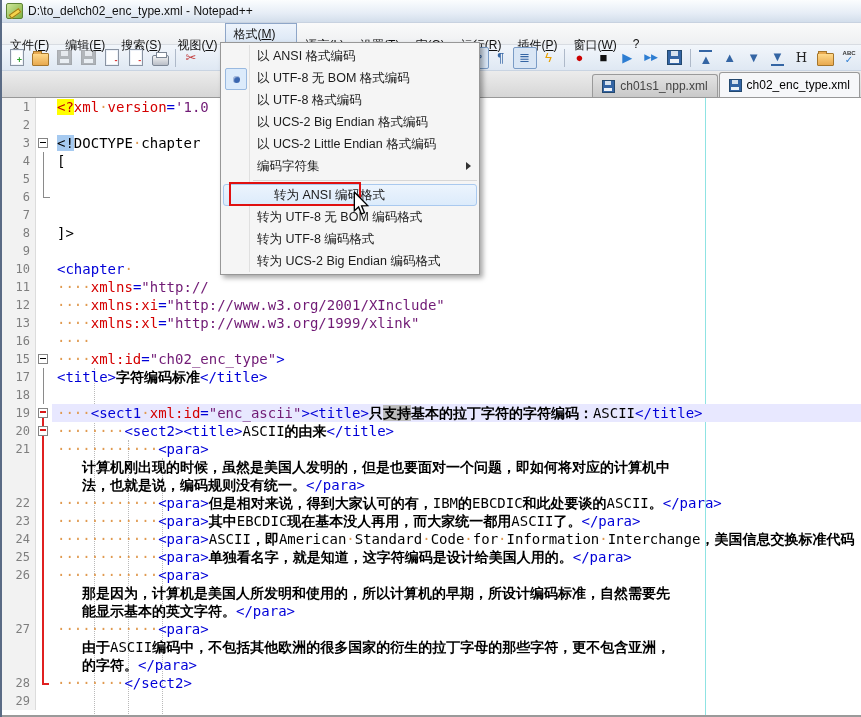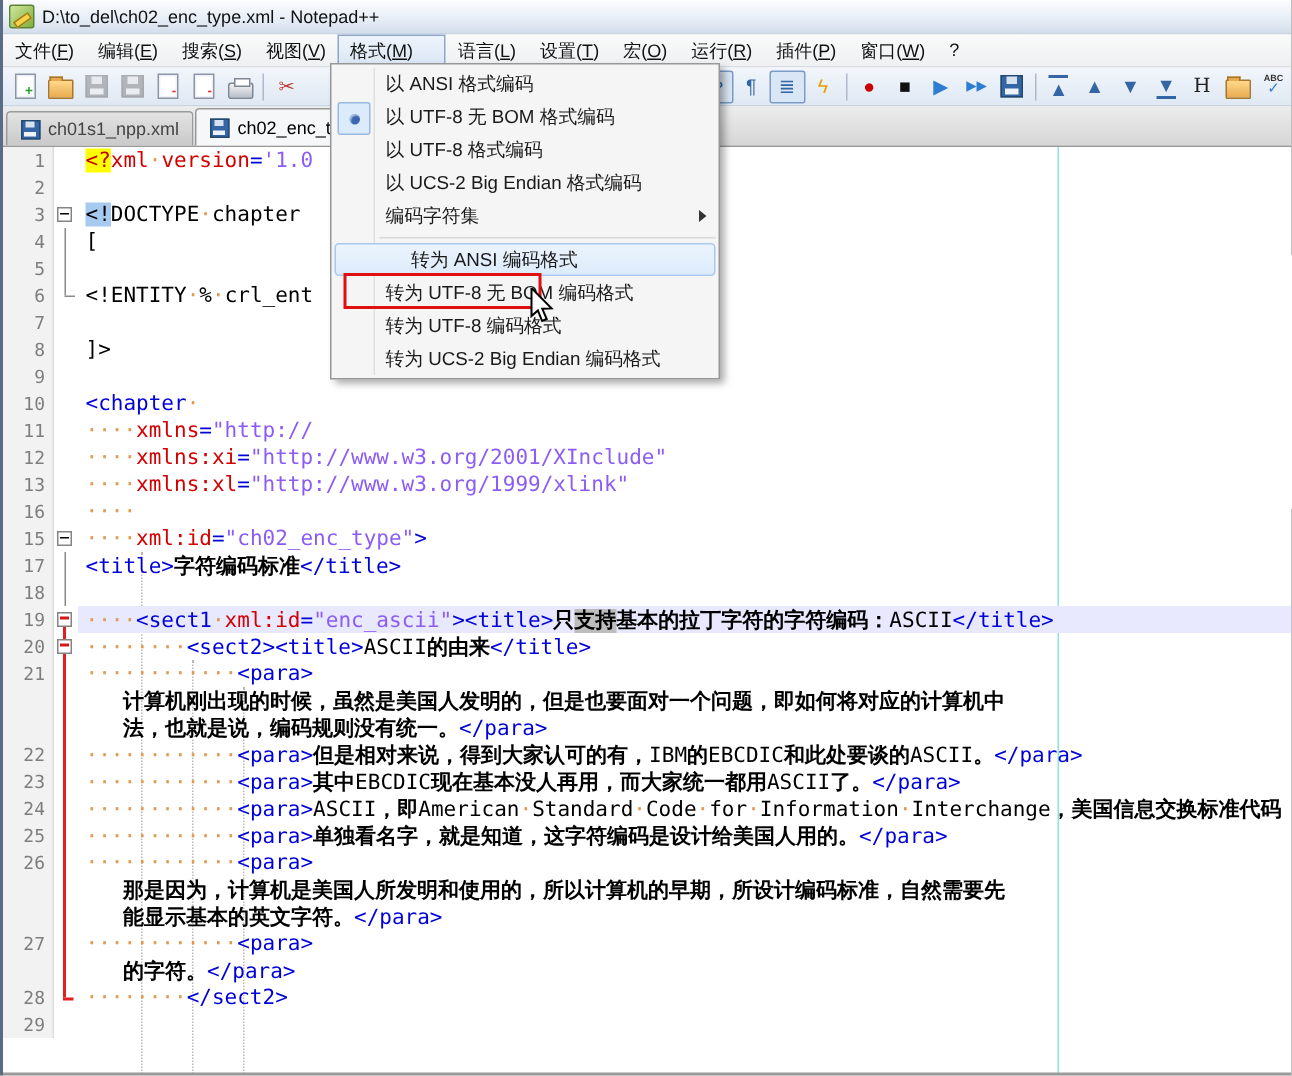--- a/index.html
+++ b/index.html
@@ -6,21 +6,21 @@
   #win{position:relative;width:861px;height:717px;background:#fff;overflow:hidden;
        font-family:"Liberation Sans","DejaVu Sans",sans-serif;border-left:2px solid #5a6b85;box-sizing:border-box;}
   
   #titlebar{height:22px;background:linear-gradient(#fbfdfe,#e6edf6 60%,#d3deeb);display:flex;align-items:center;
             border-bottom:1px solid #c8d2e0;padding-left:4px;}
   #npicon{width:15px;height:14px;background:linear-gradient(135deg,#cfe89a,#7fae3f);border:1px solid #5d8335;border-radius:2px;position:relative;margin-right:5px;}
   #npicon:before{content:"";position:absolute;left:2px;top:7px;width:10px;height:3px;background:#f7d24a;transform:rotate(-35deg);border:1px solid #9a7b16;}
   #titletext{font-size:12px;color:#111;}
   
   #menubar{height:21px;background:linear-gradient(#fafafa,#eef0f2);display:flex;align-items:stretch;font-size:12px;border-bottom:1px solid #d8dce2;}
-  .mitem{padding:3px 8px 0 8px;color:#111;cursor:default;}
+  .mitem{padding:14px 8px 0 8px;color:#111;cursor:default;}
   .mitem.open{background:linear-gradient(#eef4fc,#dbe7f5);border:1px solid #8ea6c8;padding:2px 21px 0 7px;}
   
   #toolbar{height:25px;background:linear-gradient(#f2f6fb,#dfe8f3);display:flex;align-items:center;padding-left:3px;border-bottom:1px solid #c9d4e2;}
   .tbtn{width:24px;height:22px;display:flex;align-items:center;justify-content:center;font-size:13px;position:relative;border:1px solid transparent;border-radius:2px;box-sizing:border-box;}
   .tbtn.pressed{border-color:#7a9cc6;background:#d9e6f5;}
   .tbtn.disabled{opacity:.4;filter:grayscale(1);}
   .tsep{width:1px;height:18px;background:#aeb9c9;margin:0 3px;}
   .pg{width:12px;height:15px;background:#fff;border:1px solid #8a94a3;position:relative;box-shadow:inset 0 0 0 1px #eef2f8;}
   .bdg{position:absolute;right:1px;bottom:0;font-size:9px;font-weight:bold;line-height:9px;}
   .fld{width:15px;height:11px;background:linear-gradient(#ffd98a,#e8a94f);border:1px solid #a5762c;border-radius:1px;position:relative;margin-top:3px;}
@@ -30,21 +30,21 @@
   .flp:after{content:"";position:absolute;left:2px;bottom:1px;width:9px;height:4px;background:#eef3f8;}
   .prn{width:15px;height:9px;background:linear-gradient(#f4f4f4,#b9bec7);border:1px solid #7c8694;border-radius:2px;position:relative;margin-top:5px;}
   .prn:before{content:"";position:absolute;top:-4px;left:3px;width:9px;height:4px;background:#fff;border:1px solid #7c8694;}
   .glyph{line-height:1;}
   .navbar-top{border-top:2px solid #3465a4;padding-top:1px;}
   .navbar-bot{border-bottom:2px solid #3465a4;padding-bottom:1px;}
   .abc{display:flex;flex-direction:column;align-items:center;line-height:1;}
   .abc .t{font-size:6px;font-weight:bold;color:#333;}
   .abc .c{font-size:10px;color:#2d7dd2;font-weight:bold;margin-top:-1px;}
   
-  #tabbar{height:26px;background:linear-gradient(#ececec,#d6d6d6);display:flex;align-items:flex-end;padding-left:2px;border-bottom:1px solid #989898;}
+  #tabbar{height:26px;background:linear-gradient(#ececec,#d6d6d6);display:flex;align-items:flex-end;padding-left:2px;border-bottom:1px solid #989898;justify-content:flex-end;}
   .tab{height:22px;display:flex;align-items:center;gap:5px;padding:0 9px;font-size:12px;color:#444;
        background:linear-gradient(#e3e3e3,#c9c9c9);border:1px solid #9a9a9a;border-bottom:none;border-radius:3px 3px 0 0;margin-right:1px;}
   .tab.active{background:#f6f7f9;color:#000;height:24px;}
   .flp-sm{width:11px;height:11px;background:#3465a4;border:1px solid #24496f;position:relative;flex:none;}
   .flp-sm:before{content:"";position:absolute;left:2px;top:0;width:6px;height:4px;background:#d7e2ee;}
   .flp-sm:after{content:"";position:absolute;left:1px;bottom:1px;width:8px;height:3px;background:#eef3f8;}
   
   #editor{position:relative;background:#fff;height:623px;overflow:hidden;}
   .guide{position:absolute;width:0;border-left:1px dotted #b9b9b9;z-index:0;}
   #edgeline{position:absolute;left:703px;top:0;bottom:0;width:1px;background:#8fe3e3;z-index:1;}
@@ -60,21 +60,21 @@
   .vg,.vr{position:absolute;left:7px;top:0;bottom:0;width:1px;background:#8a8a8a;}
   .vr{width:2px;background:#e02020;left:6px;}
   .vg.half,.vr.half{top:9px;}
   .vg.tophalf,.vr.tophalf{bottom:9px;top:0;}
   .stub{position:absolute;left:7px;top:9px;width:7px;height:1px;background:#8a8a8a;}
   .stub.red{background:#e02020;height:2px;left:6px;}
   .bx{position:absolute;left:2px;top:4px;width:10px;height:10px;background:#fff;border:1px solid #848484;box-sizing:border-box;}
   .bx:before{content:"";position:absolute;left:1px;top:3px;width:6px;height:1px;background:#000;}
   .bx.red:before{background:#d81818;height:2px;top:2px;}
   
-  .tag{color:#0000d8;} .attr{color:#d40000;} .op{color:#0000d8;} .str{color:#8b5cf6;} .blk{color:#000;}
+  .tag{color:#0000d8;} .attr{color:#d40000;} .op{color:#0000d8;} .str{color:#701a75;} .blk{color:#000;}
   .txt{color:#000;font-weight:bold;font-family:Liberation Sans, sans-serif;font-size:14px;}
   .txtn{color:#000;}
   .pi{color:#c00000;background:#ffff00;}
   .bhl{color:#000;background:#a6caf0;}
   .sel{color:#000;font-weight:bold;background:#bdbdbd;font-family:"DejaVu Sans",sans-serif;}
   .ws{color:#e09a50;}
   
   #dropdown{position:absolute;left:218px;top:42px;width:260px;background:#f5f5f5;border:1px solid #979797;
             box-shadow:3px 3px 5px rgba(0,0,0,.35);z-index:20;padding:2px 0;box-sizing:border-box;font-size:12.5px;color:#1a1a1a;}
   #dropdown:before{content:"";position:absolute;left:28px;top:2px;bottom:2px;width:1px;background:#e0e0e0;}
@@ -216,21 +216,21 @@
     <div class="guide" style="left:92px;top:270px;height:436px;"></div>
     <div class="guide" style="left:126px;top:342px;height:364px;"></div>
     <div class="guide" style="left:160px;top:360px;height:328px;"></div>
     <div id="edgeline"></div>
     <div id="rows">
         <div class="erow"><span class="lnum">1</span><span class="fmargin"></span><span class="code"><span class="pi">&lt;?</span><span class="attr">xml</span><span class="ws">·</span><span class="attr">version</span><span class="op">=</span><span class="str">'1.0</span></span></div>
         <div class="erow"><span class="lnum">2</span><span class="fmargin"></span><span class="code"></span></div>
         <div class="erow"><span class="lnum">3</span><span class="fmargin"><span class="bx"></span></span><span class="code"><span class="bhl">&lt;!</span><span class="blk">DOCTYPE</span><span class="ws">·</span><span class="blk">chapter</span></span></div>
         <div class="erow"><span class="lnum">4</span><span class="fmargin"><span class="vg"></span></span><span class="code"><span class="blk">[</span></span></div>
         <div class="erow"><span class="lnum">5</span><span class="fmargin"><span class="vg"></span></span><span class="code"></span></div>
-        <div class="erow"><span class="lnum">6</span><span class="fmargin"><span class="vg tophalf"></span><span class="stub"></span></span><span class="code"><span class="blk">&lt;!ENTITY</span><span class="ws">·</span><span class="blk">%</span><span class="ws">·</span><span class="blk">crl_ent</span></span></div>
+        <div class="erow"><span class="lnum">6</span><span class="fmargin"><span class="vg tophalf"></span><span class="stub"></span></span></div>
         <div class="erow"><span class="lnum">7</span><span class="fmargin"></span><span class="code"></span></div>
         <div class="erow"><span class="lnum">8</span><span class="fmargin"></span><span class="code"><span class="blk">]&gt;</span></span></div>
         <div class="erow"><span class="lnum">9</span><span class="fmargin"></span><span class="code"></span></div>
         <div class="erow"><span class="lnum">10</span><span class="fmargin"></span><span class="code"><span class="tag">&lt;chapter</span><span class="ws">·</span></span></div>
         <div class="erow"><span class="lnum">11</span><span class="fmargin"></span><span class="code"><span class="ws">····</span><span class="attr">xmlns</span><span class="op">=</span><span class="str">"http://</span></span></div>
         <div class="erow"><span class="lnum">12</span><span class="fmargin"></span><span class="code"><span class="ws">····</span><span class="attr">xmlns:xi</span><span class="op">=</span><span class="str">"http://www.w3.org/2001/XInclude"</span></span></div>
         <div class="erow"><span class="lnum">13</span><span class="fmargin"></span><span class="code"><span class="ws">····</span><span class="attr">xmlns:xl</span><span class="op">=</span><span class="str">"http://www.w3.org/1999/xlink"</span></span></div>
         <div class="erow"><span class="lnum">16</span><span class="fmargin"></span><span class="code"><span class="ws">····</span></span></div>
         <div class="erow"><span class="lnum">15</span><span class="fmargin"><span class="bx"></span></span><span class="code"><span class="ws">····</span><span class="attr">xml:id</span><span class="op">=</span><span class="str">"ch02_enc_type"</span><span class="tag">&gt;</span></span></div>
         <div class="erow"><span class="lnum">17</span><span class="fmargin"><span class="vg"></span></span><span class="code"><span class="tag">&lt;title&gt;</span><span class="txt">字符编码标准</span><span class="tag">&lt;/title&gt;</span></span></div>
@@ -241,20 +241,21 @@
         <div class="erow"><span class="lnum"></span><span class="fmargin"><span class="vr"></span></span><span class="code wrap"><span class="txt">计算机刚出现的时候，虽然是美国人发明的，但是也要面对一个问题，即如何将对应的计算机中</span></span></div>
         <div class="erow"><span class="lnum"></span><span class="fmargin"><span class="vr"></span></span><span class="code wrap"><span class="txt">法，也就是说，编码规则没有统一。</span><span class="tag">&lt;/para&gt;</span></span></div>
         <div class="erow"><span class="lnum">22</span><span class="fmargin"><span class="vr"></span></span><span class="code"><span class="ws">············</span><span class="tag">&lt;para&gt;</span><span class="txt">但是相对来说，得到大家认可的有，</span><span class="txtn">IBM</span><span class="txt">的</span><span class="txtn">EBCDIC</span><span class="txt">和此处要谈的</span><span class="txtn">ASCII</span><span class="txt">。</span><span class="tag">&lt;/para&gt;</span></span></div>
         <div class="erow"><span class="lnum">23</span><span class="fmargin"><span class="vr"></span></span><span class="code"><span class="ws">············</span><span class="tag">&lt;para&gt;</span><span class="txt">其中</span><span class="txtn">EBCDIC</span><span class="txt">现在基本没人再用，而大家统一都用</span><span class="txtn">ASCII</span><span class="txt">了。</span><span class="tag">&lt;/para&gt;</span></span></div>
         <div class="erow"><span class="lnum">24</span><span class="fmargin"><span class="vr"></span></span><span class="code"><span class="ws">············</span><span class="tag">&lt;para&gt;</span><span class="txtn">ASCII</span><span class="txt">，即</span><span class="txtn">American</span><span class="ws">·</span><span class="txtn">Standard</span><span class="ws">·</span><span class="txtn">Code</span><span class="ws">·</span><span class="txtn">for</span><span class="ws">·</span><span class="txtn">Information</span><span class="ws">·</span><span class="txtn">Interchange</span><span class="txt">，美国信息交换标准代码</span></span></div>
         <div class="erow"><span class="lnum">25</span><span class="fmargin"><span class="vr"></span></span><span class="code"><span class="ws">············</span><span class="tag">&lt;para&gt;</span><span class="txt">单独看名字，就是知道，这字符编码是设计给美国人用的。</span><span class="tag">&lt;/para&gt;</span></span></div>
         <div class="erow"><span class="lnum">26</span><span class="fmargin"><span class="vr"></span></span><span class="code"><span class="ws">············</span><span class="tag">&lt;para&gt;</span></span></div>
         <div class="erow"><span class="lnum"></span><span class="fmargin"><span class="vr"></span></span><span class="code wrap"><span class="txt">那是因为，计算机是美国人所发明和使用的，所以计算机的早期，所设计编码标准，自然需要先</span></span></div>
         <div class="erow"><span class="lnum"></span><span class="fmargin"><span class="vr"></span></span><span class="code wrap"><span class="txt">能显示基本的英文字符。</span><span class="tag">&lt;/para&gt;</span></span></div>
         <div class="erow"><span class="lnum">27</span><span class="fmargin"><span class="vr"></span></span><span class="code"><span class="ws">············</span><span class="tag">&lt;para&gt;</span></span></div>
+        <div class="erow"><span class="lnum"></span><span class="fmargin"><span class="vr"></span></span><span class="code wrap"><span class="txt">由于</span><span class="txtn">ASCII</span><span class="txt">编码中，不包括其他欧洲的很多国家的衍生的拉丁字母的那些字符，更不包含亚洲，</span></span></div>
         <div class="erow"><span class="lnum"></span><span class="fmargin"><span class="vr"></span></span><span class="code wrap"><span class="txt">的字符。</span><span class="tag">&lt;/para&gt;</span></span></div>
         <div class="erow"><span class="lnum">28</span><span class="fmargin"><span class="vr tophalf"></span><span class="stub red"></span></span><span class="code"><span class="ws">········</span><span class="tag">&lt;/sect2&gt;</span></span></div>
         <div class="erow"><span class="lnum">29</span><span class="fmargin"></span><span class="code"></span></div>
       </div>
   </div>
 
   <div id="dropdown">
       <div class="ditem">
         <span>以 ANSI 格式编码</span>
       </div>
@@ -262,20 +263,23 @@
         <span class="radio"></span>
         <span>以 UTF-8 无 BOM 格式编码</span>
       </div>
       <div class="ditem">
         <span>以 UTF-8 格式编码</span>
       </div>
       <div class="ditem">
         <span>以 UCS-2 Big Endian 格式编码</span>
       </div>
       <div class="ditem">
+        <span>以 UCS-2 Little Endian 格式编码</span>
+      </div>
+      <div class="ditem">
         <span>编码字符集</span>
         <span class="subarrow"></span>
       </div>
       <div class="dsep"></div>
       <div class="ditem hot">
         <span>转为 ANSI 编码格式</span>
       </div>
       <div id="redbox" style="left: 8px; top: 139px; width: 128px; height: 20px; border-color: rgb(224, 16, 16);"></div>
       <div class="ditem">
         <span>转为 UTF-8 无 BOM 编码格式</span>

